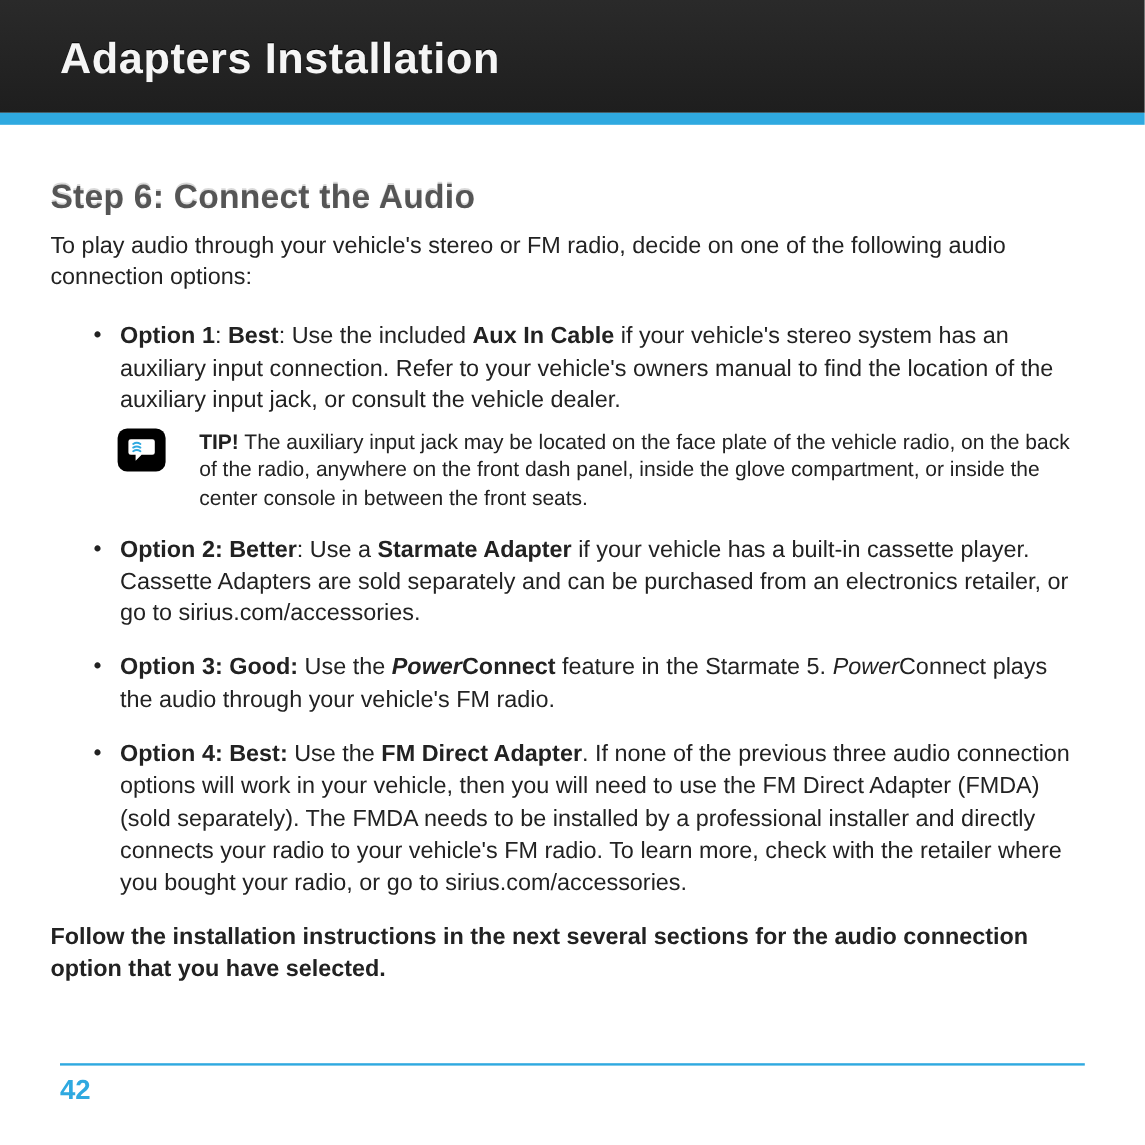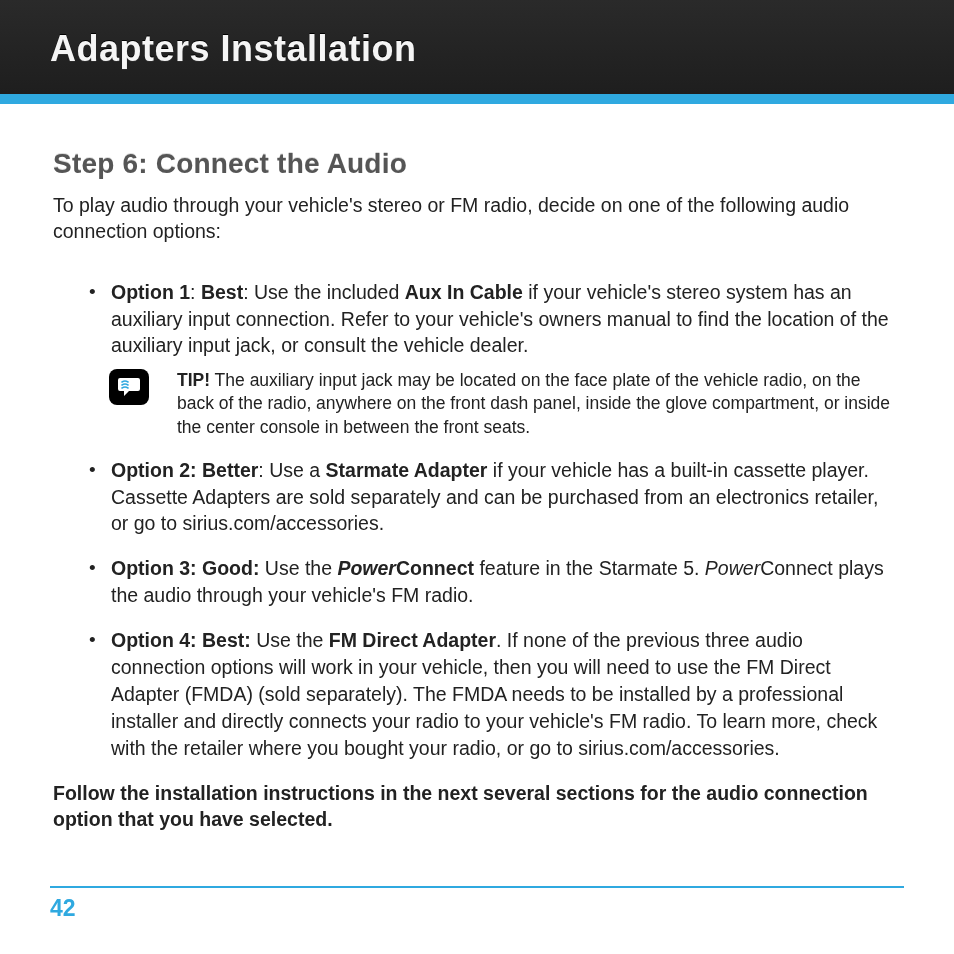--- a/index.html
+++ b/index.html
@@ -15,38 +15,38 @@
     letter-spacing: 0.5px;
     text-shadow: 0 -1px 0 #000, 0 1px 0 rgba(255,255,255,0.05);
   }
   .accent-bar {
     height: 10px;
     background: #2fa9e0;
     width: 100%;
   }
 
   .content {
-    padding: 44px 50px 0 53px;
+    padding: 44px 50px 0 42px;
     color: #222;
   }
 
   .step-title {
     font-size: 28px;
     font-weight: bold;
     color: #555;
     text-shadow: 0 -1px 0 rgba(0,0,0,0.15), 0 1px 0 #fff;
     margin-bottom: 12px;
     letter-spacing: 0.2px;
   }
 
   .intro {
     font-size: 19.5px;
     line-height: 1.35;
     color: #222;
-    margin-bottom: 34px;
+    margin-bottom: 22px;
   }
 
   ul.options {
     list-style: none;
     padding-left: 58px;
     padding-right: 10px;
   }
   ul.options > li {
     position: relative;
     font-size: 19.5px;

